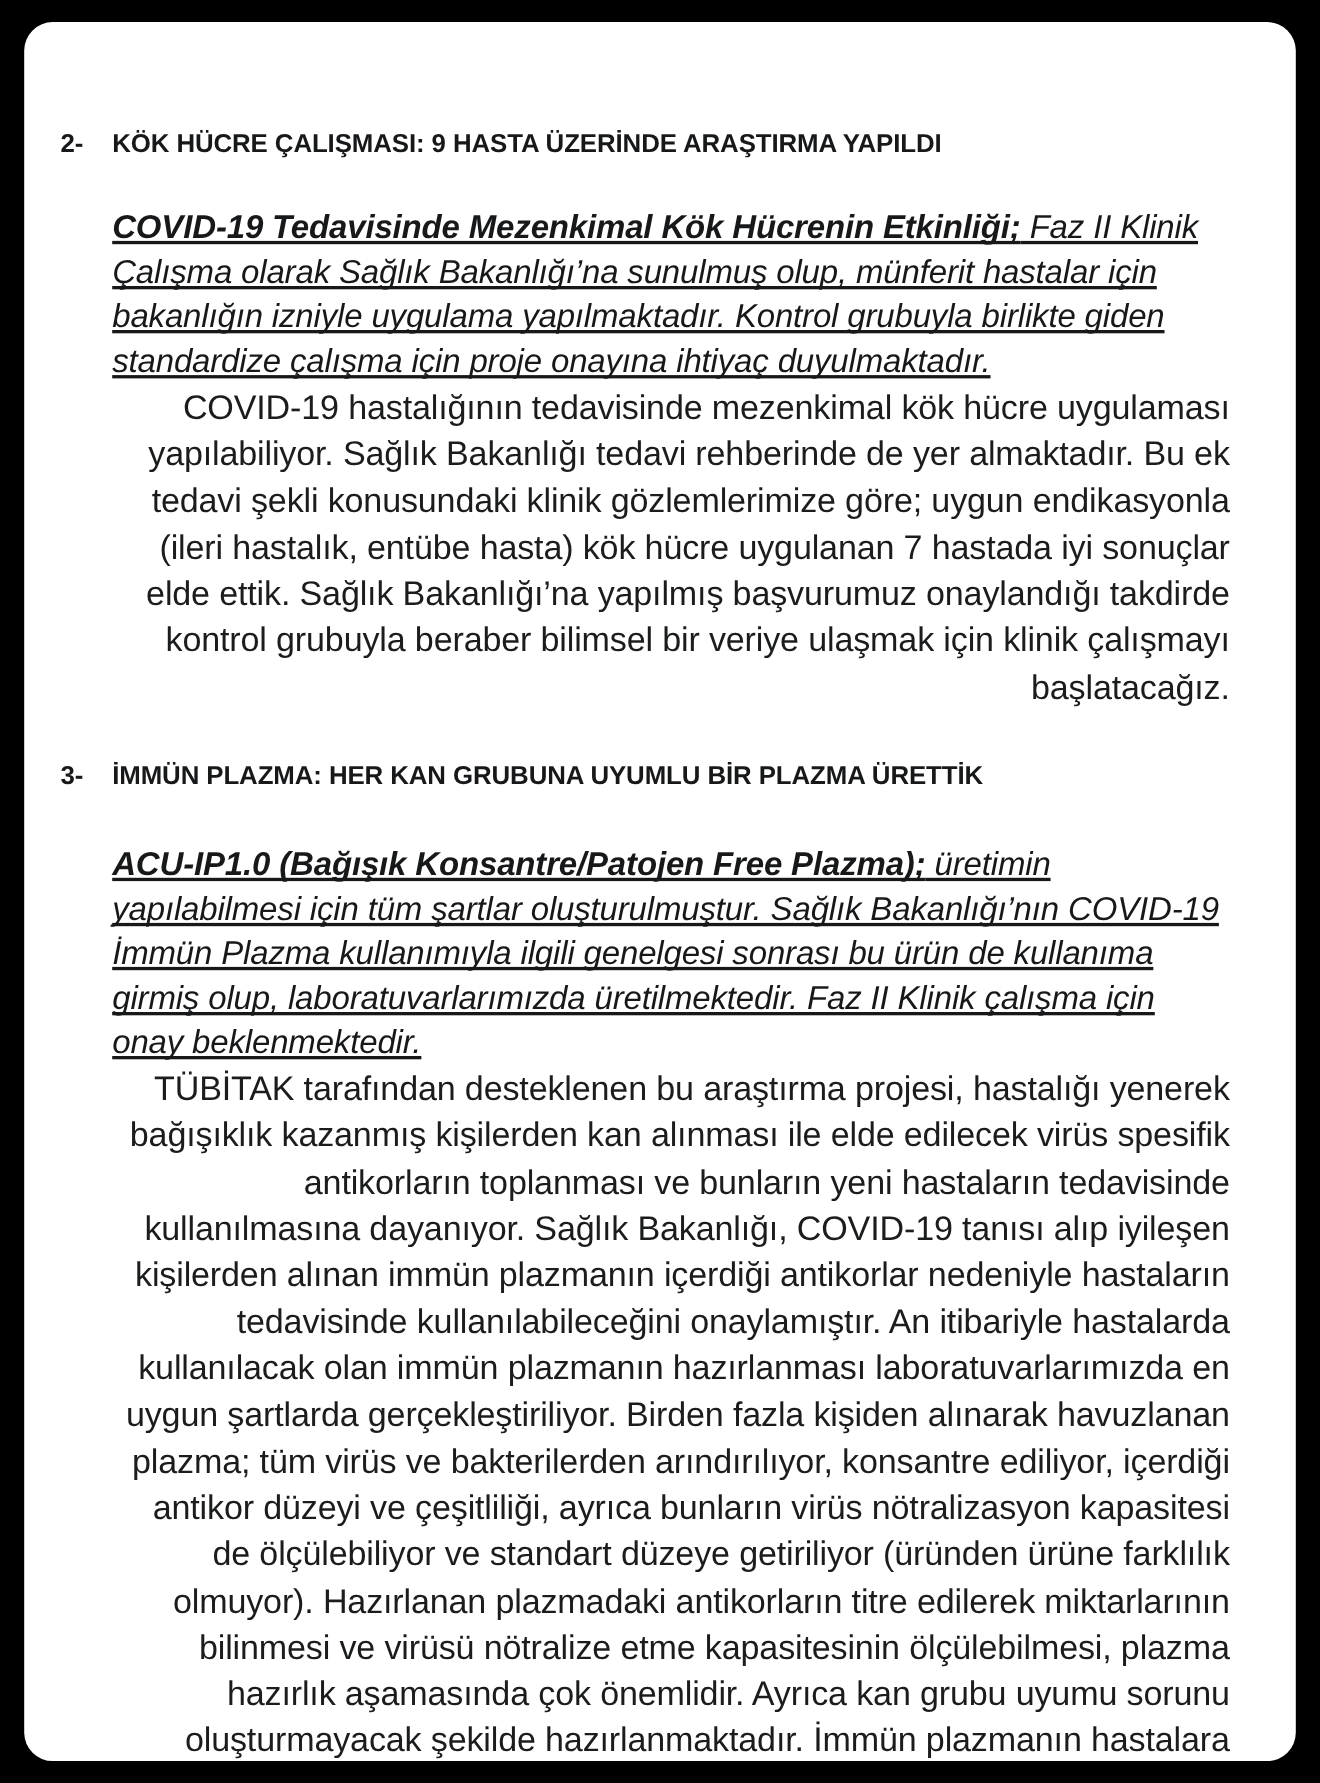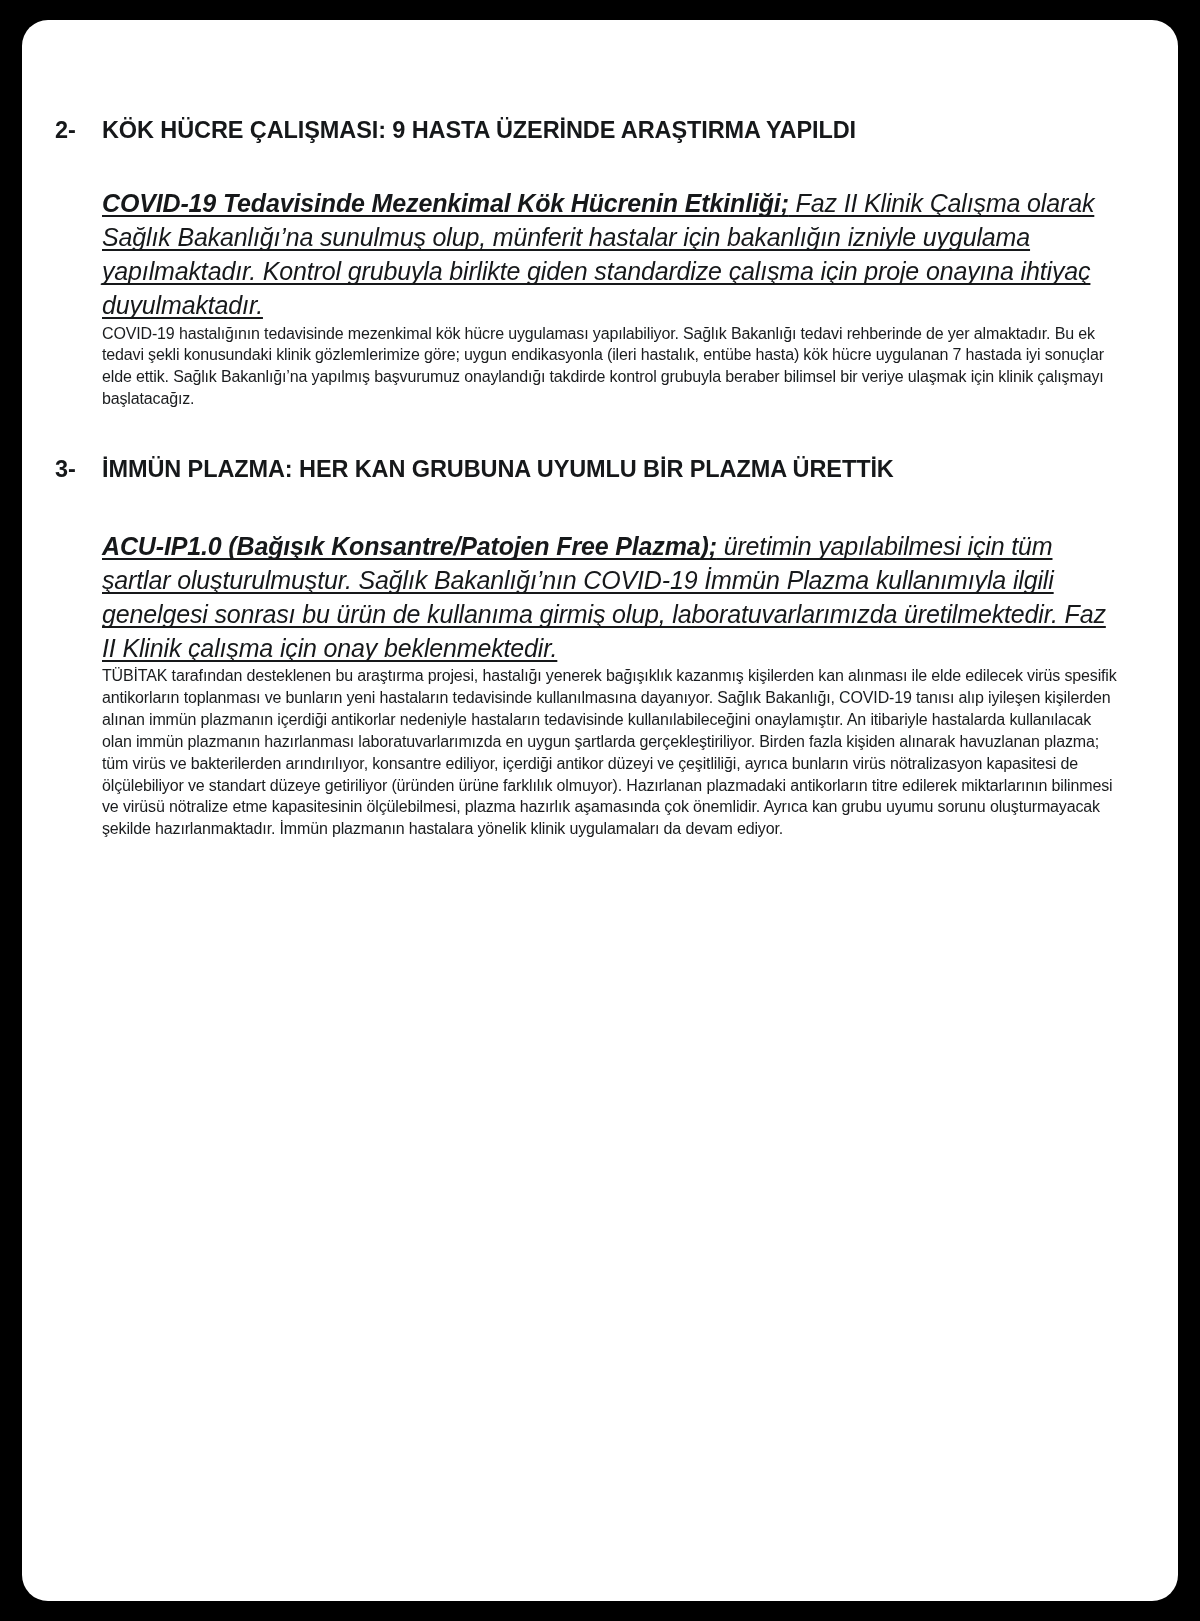--- a/index.html
+++ b/index.html
@@ -53,39 +53,40 @@
     font-weight: bold;
   }
   .section-heading .htext {
     flex: 1 1 auto;
   }
 
   .section-2-heading { margin-bottom: 0; }
 
   .intro-block {
     margin: 42px 0 0 47px;
-    font-size: 25px;
+    font-size: 30px;
     line-height: 1.355;
     color: #16181a;
     font-style: italic;
     text-decoration: underline;
     text-decoration-skip-ink: none;
     text-underline-offset: 3px;
     letter-spacing: -0.15px;
   }
   .intro-block .lead {
     font-weight: bold;
   }
 
   .body-block {
     margin: 0 0 0 47px;
-    font-size: 16px;
+    font-size: 31px;
     line-height: 1.365;
     color: #1a1c1e;
     letter-spacing: -0.15px;
+    text-align: right;
   }
 
   .sec3-wrap { margin-top: 44px; }
 
   .intro-block-3 { margin-top: 46px; }
 </style>
 </head>
 <body>
 
 <div class="page-frame">

